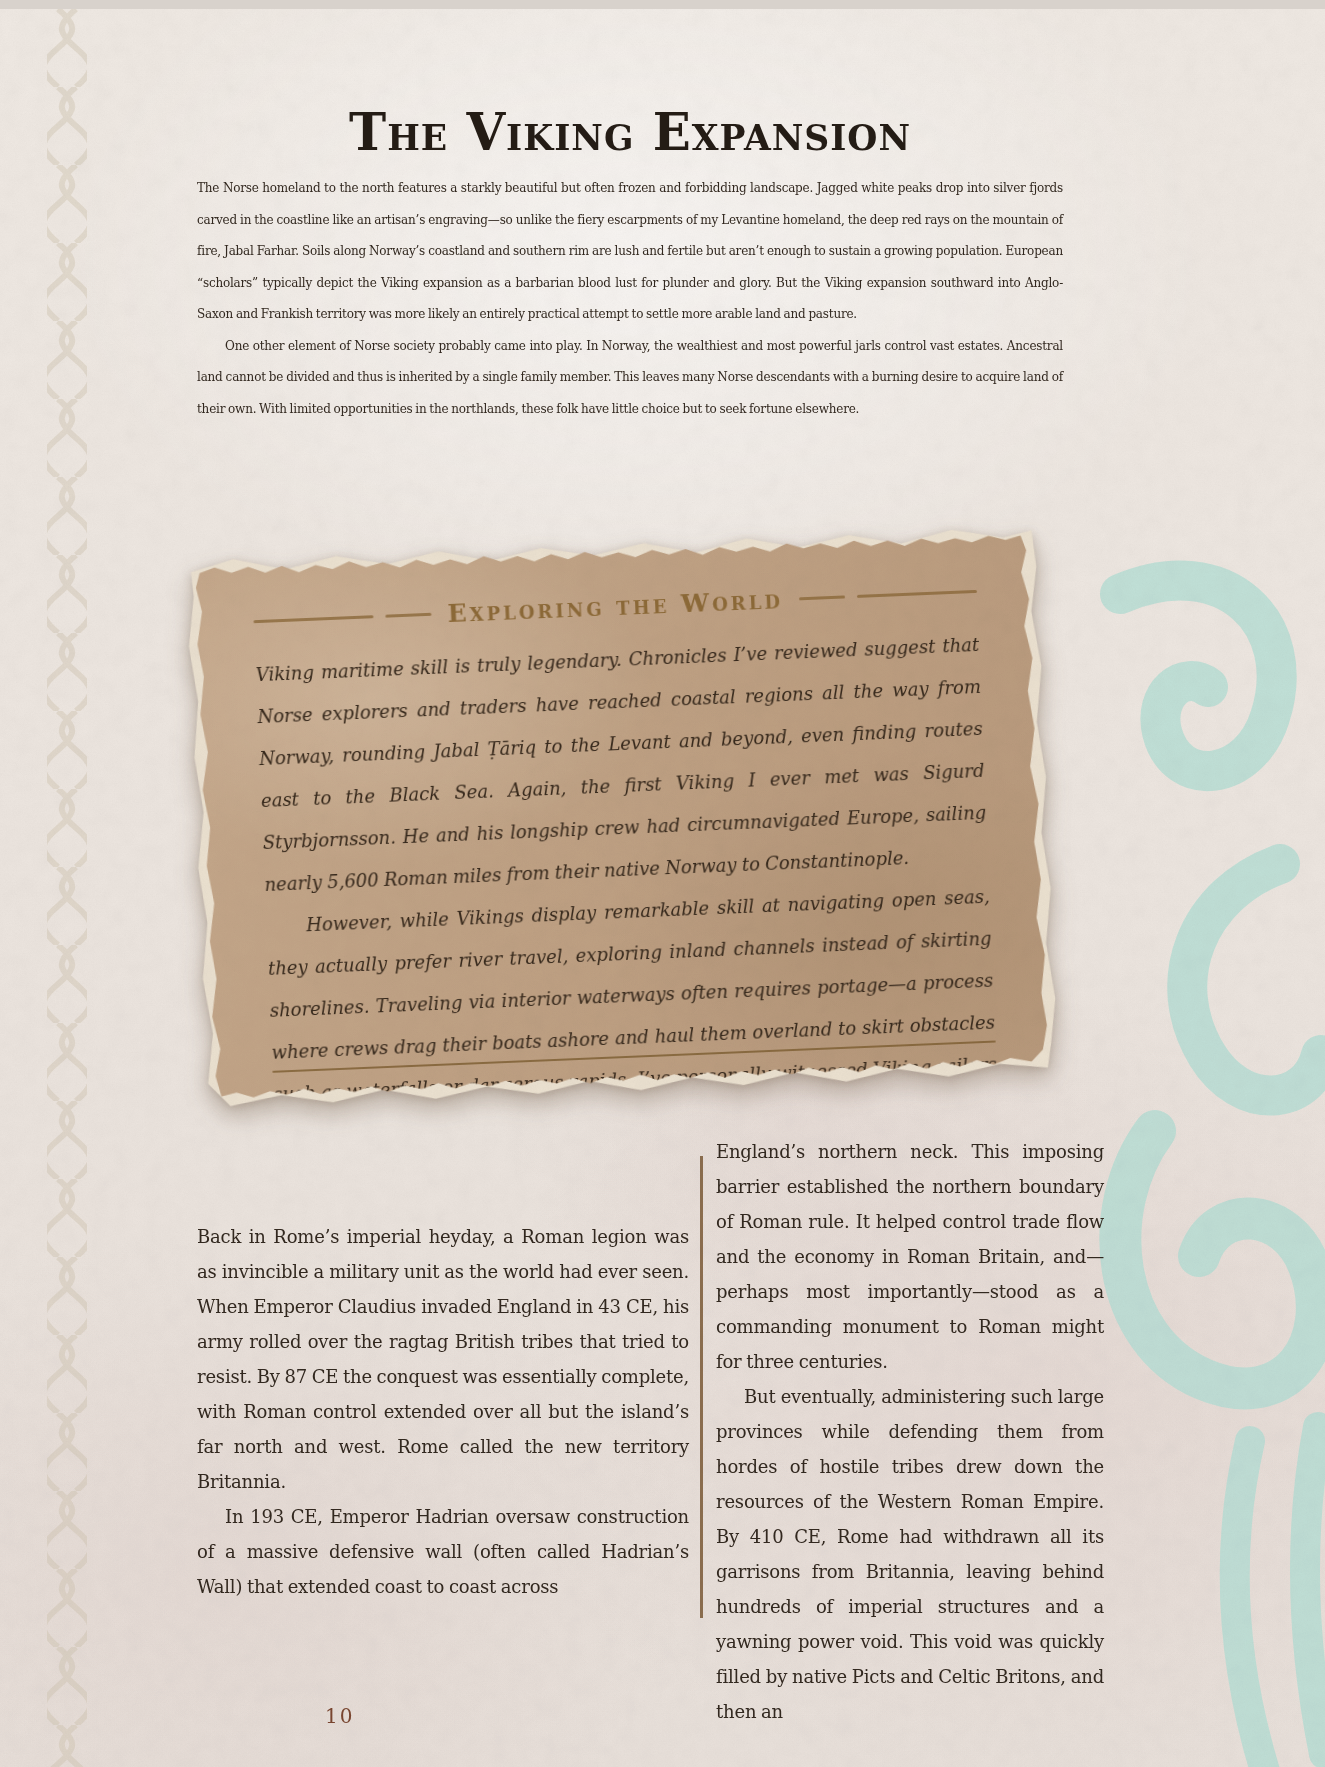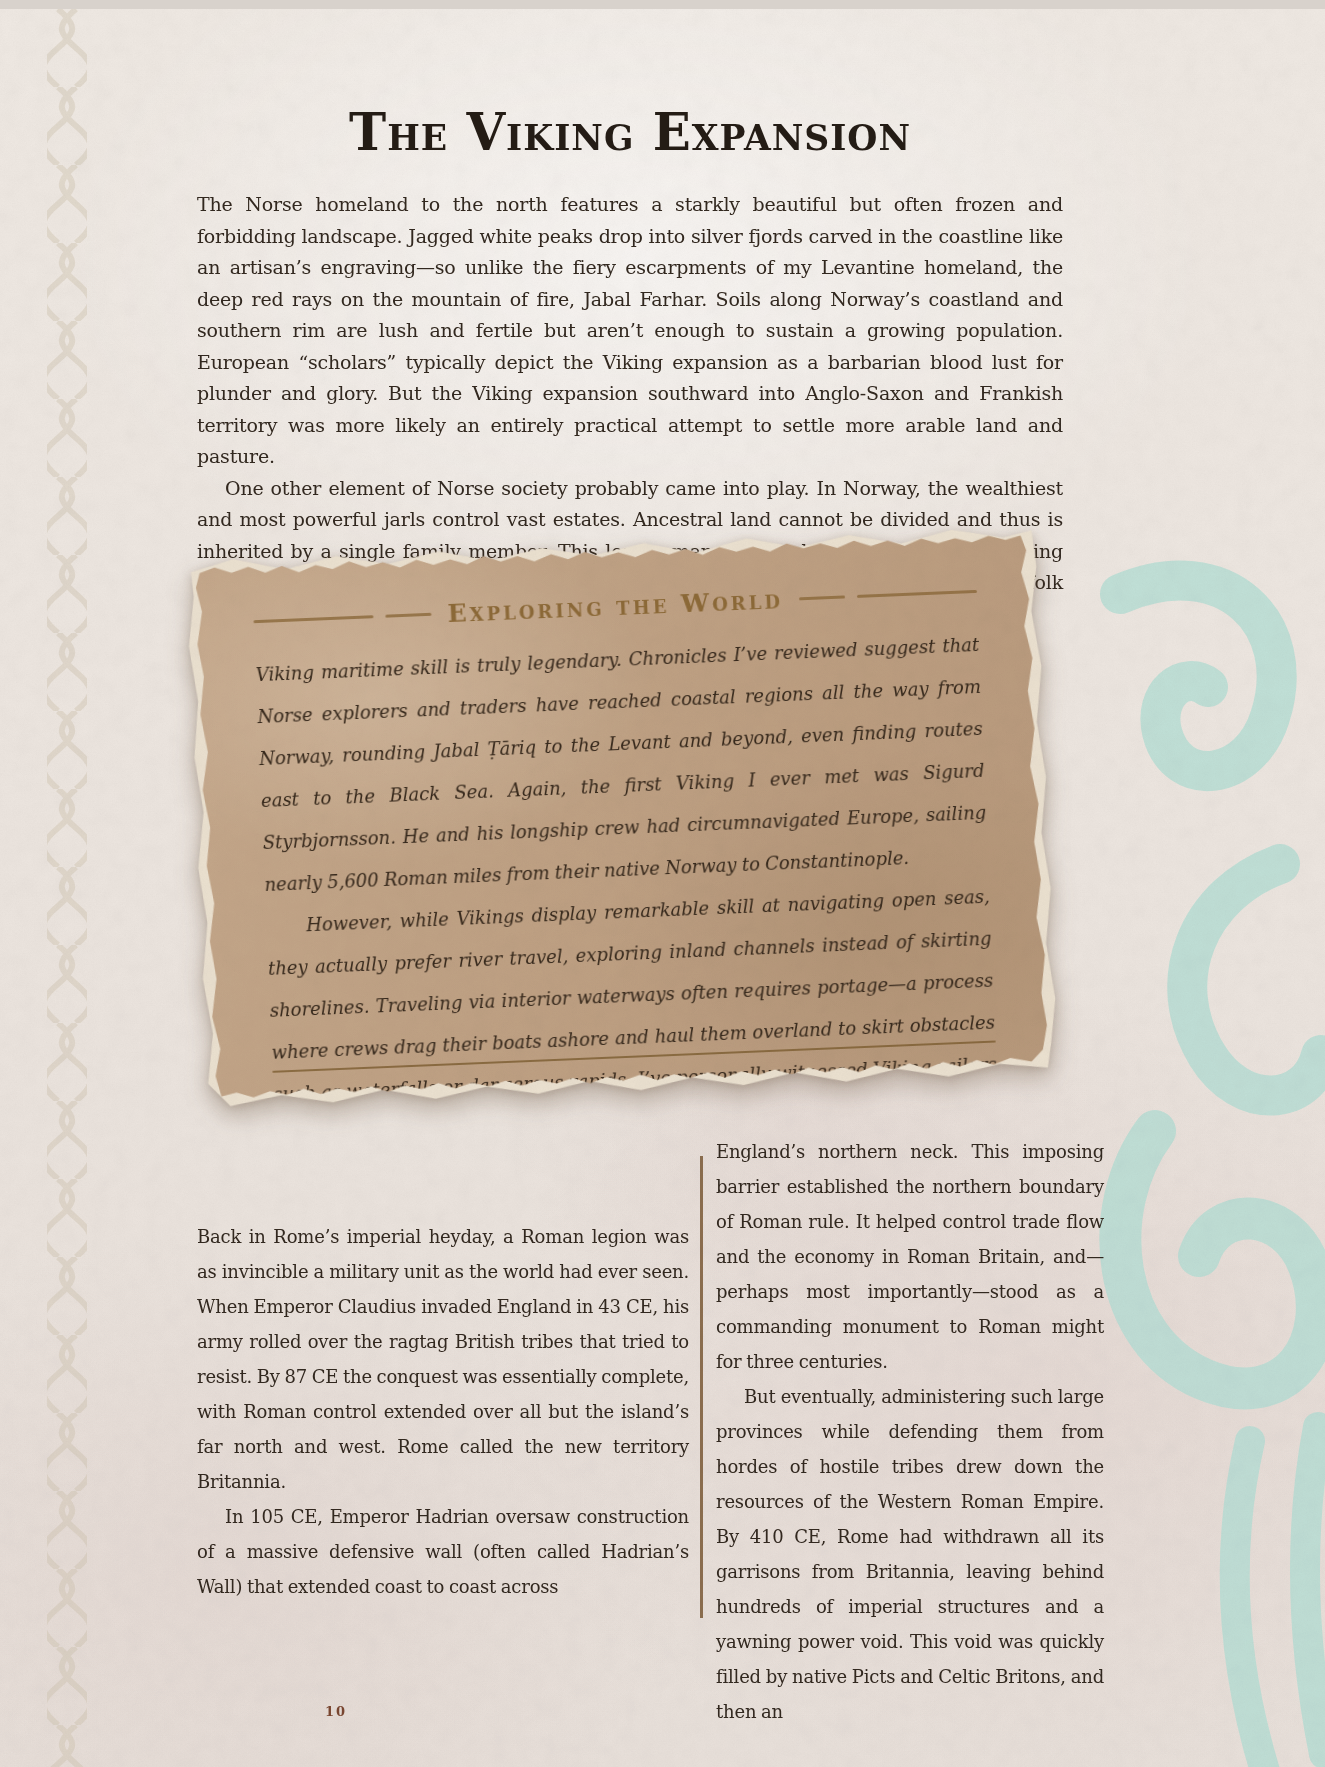--- a/index.html
+++ b/index.html
@@ -24,22 +24,22 @@
   .noise{position:absolute;left:0;top:0;z-index:9;pointer-events:none;mix-blend-mode:multiply;}
 
   .page-title{
     position:absolute;left:197px;top:94px;width:866px;z-index:3;
     margin:0;text-align:center;
     font-variant:small-caps;font-weight:700;font-size:52px;line-height:1.1;
     letter-spacing:1px;color:#241c15;
     transform:scaleX(.96);
   }
   .intro{
-    position:absolute;left:197px;top:180px;width:866px;z-index:3;
-    font-size:19px;line-height:31.5px;text-align:justify;
+    position:absolute;left:197px;top:164px;width:866px;z-index:3;
+    font-size:12px;line-height:31.5px;text-align:justify;
     letter-spacing:-0.2px;word-spacing:-0.8px;
   }
   .intro p, .col p{margin:0;}
   .indent{text-indent:28px;}
 
   
   .callout-wrap{
     position:absolute;left:200px;top:537px;width:842px;height:540px;z-index:4;
     transform:rotate(-2.4deg);
     filter:drop-shadow(0 10px 12px rgba(95,72,50,.30)) drop-shadow(0 2px 4px rgba(95,72,50,.22));
@@ -98,21 +98,21 @@
   .col-right{left:716px;top:1125px;width:388px;}
   .col-divider{
     position:absolute;left:700px;top:1147px;width:2.5px;height:462px;z-index:3;
     background:#7b5a36;opacity:.85;
   }
 
   .footer{
     position:absolute;left:325px;top:1695px;z-index:3;
     display:flex;align-items:baseline;gap:28px;
   }
-  .footer-pagenum{font-weight:700;font-size:13px;letter-spacing:2px;color:#7a4630;}
+  .footer-pagenum{font-weight:400;font-size:20px;letter-spacing:2px;color:#7a4630;}
   .footer-booktitle{
     font-variant:small-caps;font-size:13.5px;letter-spacing:3.5px;color:#8a573c;font-weight:600;
   }
 </style>
 </head>
 <body>
 
 <div class="page">
 
   <svg class="knot-border" width="40" height="1767" xmlns="http://www.w3.org/2000/svg">
@@ -156,21 +156,21 @@
       </div>
       <p>Viking maritime skill is truly legendary. Chronicles I’ve reviewed suggest that Norse explorers and traders have reached coastal regions all the way from Norway, rounding Jabal Ṭāriq to the Levant and beyond, even finding routes east to the Black Sea. Again, the first Viking I ever met was Sigurd Styrbjornsson. He and his longship crew had circumnavigated Europe, sailing nearly 5,600 Roman miles from their native Norway to Constantinople.</p>
       <p class="indent">However, while Vikings display remarkable skill at navigating open seas, they actually prefer river travel, exploring inland channels instead of skirting shorelines. Traveling via interior waterways often requires portage—a process where crews drag their boats ashore and haul them overland to skirt obstacles such as waterfalls or dangerous rapids. I’ve personally witnessed Viking sailors carry a longship on their shoulders more than a mile to the next navigable stretch of water!</p>
       <div class="callout-bottom-rule"></div>
     </div>
   </div>
 
 
   <div class="col col-left">
     <p>Back in Rome’s imperial heyday, a Roman legion was as invincible a military unit as the world had ever seen. When Emperor Claudius invaded England in 43 CE, his army rolled over the ragtag British tribes that tried to resist. By 87 CE the conquest was essentially complete, with Roman control extended over all but the island’s far north and west. Rome called the new territory Britannia.</p>
-    <p class="indent">In 105 CE, Emperor Hadrian oversaw construction of a massive defensive wall (often called Hadrian’s Wall) that extended coast to coast across</p>
+    <p class="indent">In 193 CE, Emperor Hadrian oversaw construction of a massive defensive wall (often called Hadrian’s Wall) that extended coast to coast across</p>
   </div>
   <div class="col-divider"></div>
   <div class="col col-right">
     <p>England’s northern neck. This imposing barrier established the northern boundary of Roman rule. It helped control trade flow and the economy in Roman Britain, and—perhaps most importantly—stood as a commanding monument to Roman might for three centuries.</p>
     <p class="indent">But eventually, administering such large provinces while defending them from hordes of hostile tribes drew down the resources of the Western Roman Empire. By 410 CE, Rome had withdrawn all its garrisons from Britannia, leaving behind hundreds of imperial structures and a yawning power void. This void was quickly filled by native Picts and Celtic Britons, and then an</p>
   </div>
 
   <div class="footer">
     <span class="footer-pagenum">10</span>
   </div>

